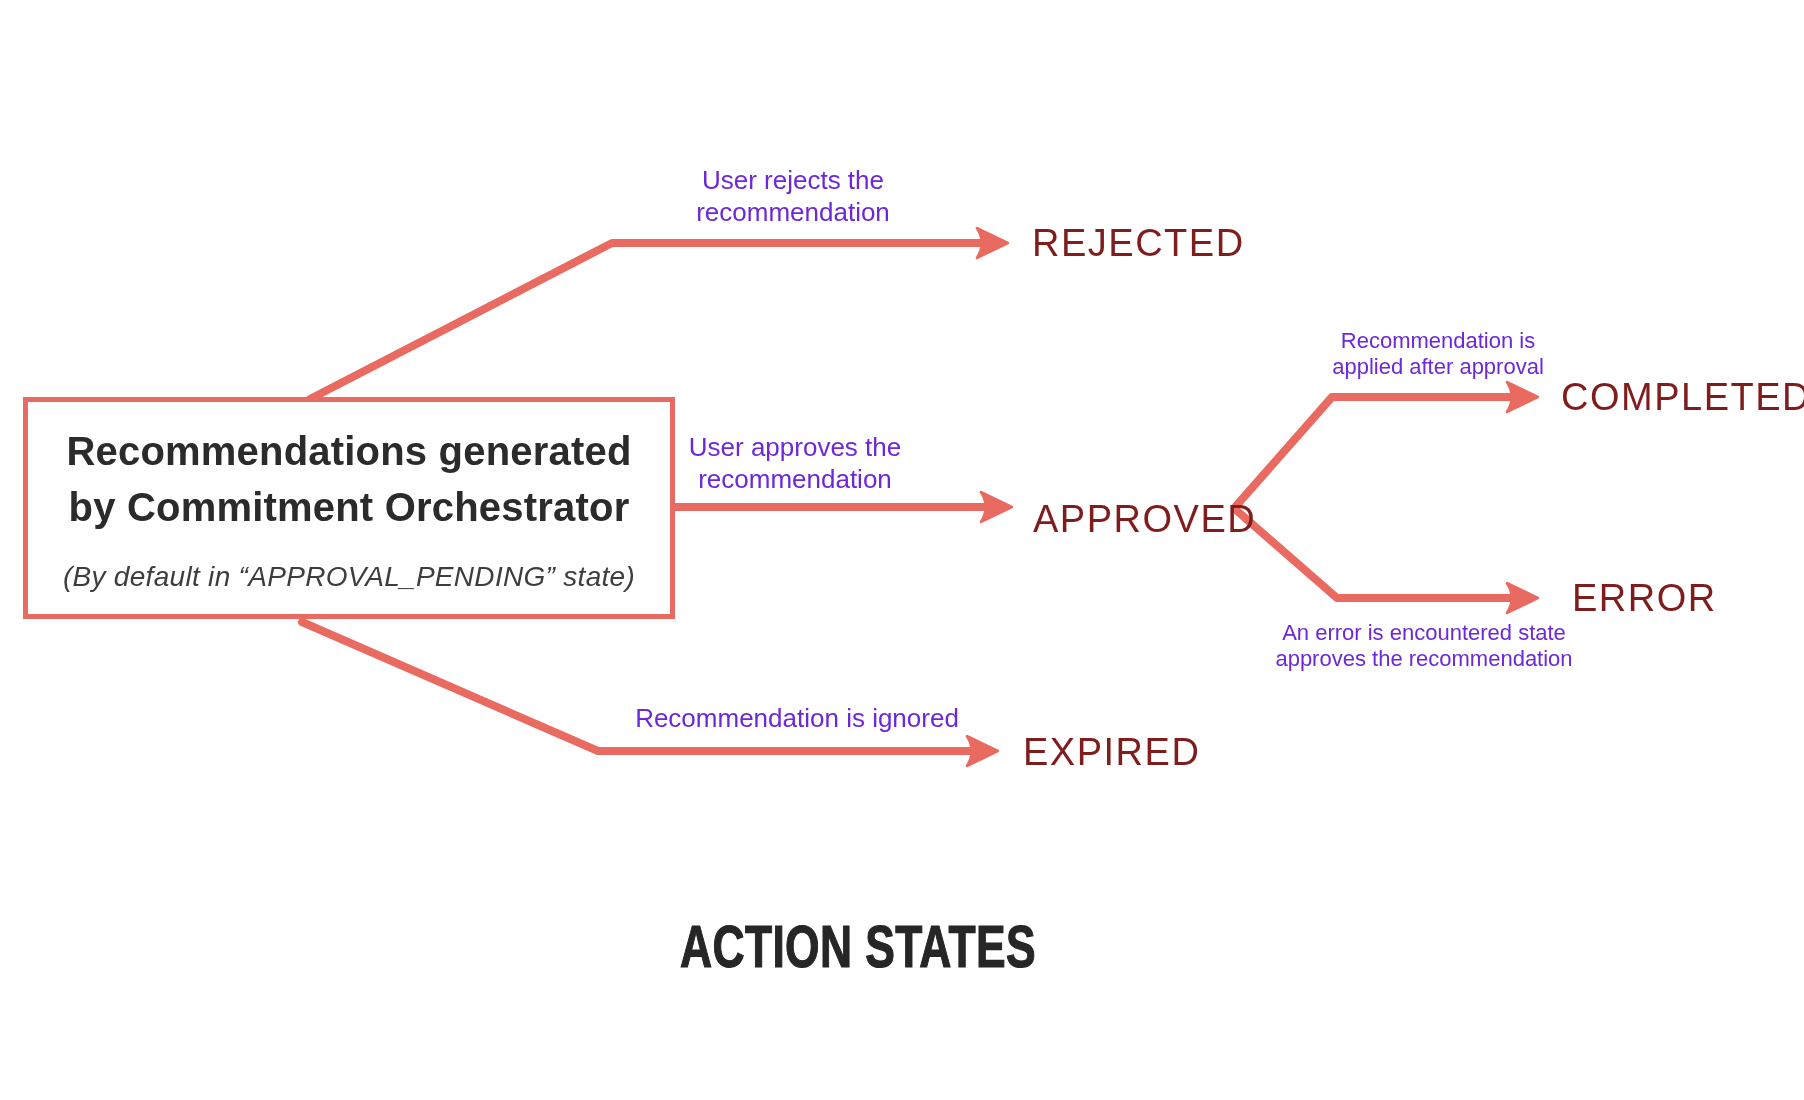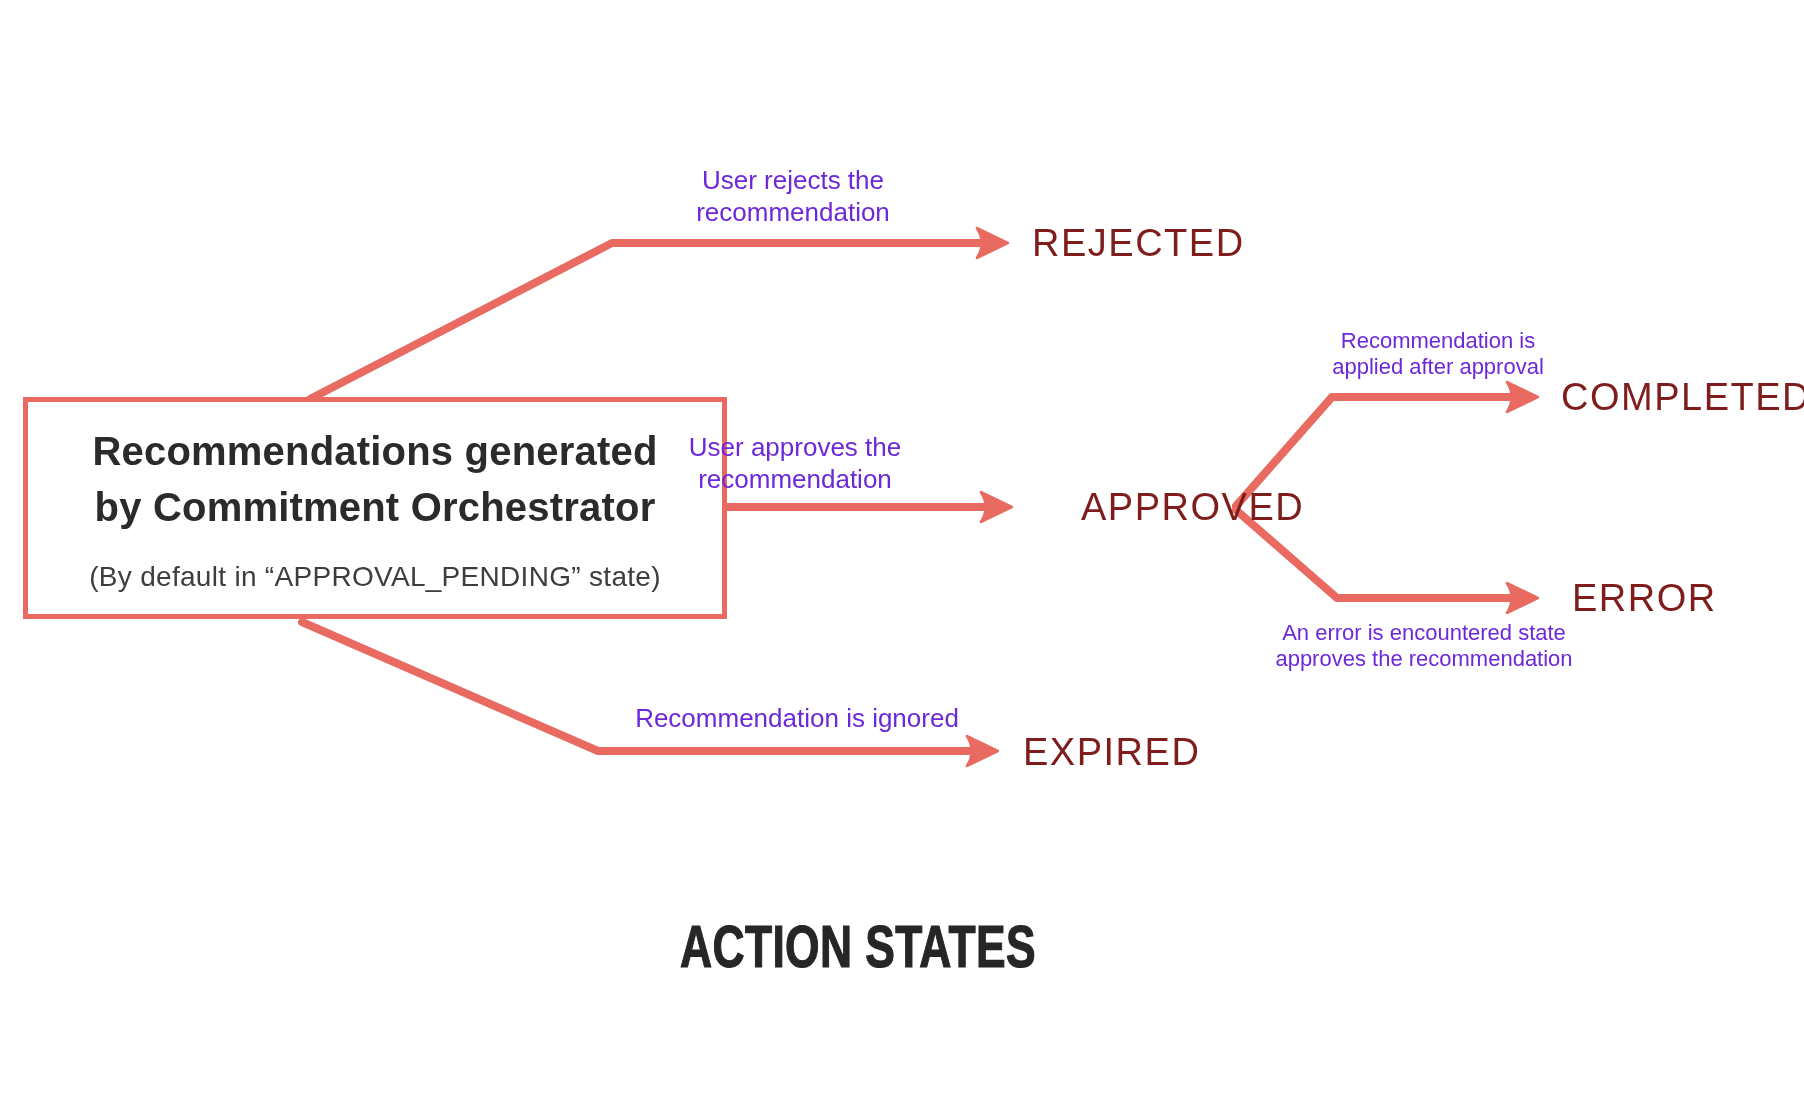--- a/index.html
+++ b/index.html
@@ -22,21 +22,21 @@
     fill: none;
     stroke: #e96a60;
     stroke-width: 8;
     stroke-linecap: round;
     stroke-linejoin: round;
   }
   .start-box {
     position: absolute;
     left: 23px;
     top: 397px;
-    width: 704px;
+    width: 652px;
     height: 222px;
     border: 5px solid #e96a60;
     background: #ffffff;
     display: flex;
     flex-direction: column;
     align-items: center;
     justify-content: center;
     text-align: center;
     padding: 6px 8px;
   }
@@ -47,20 +47,21 @@
     line-height: 56px;
     letter-spacing: 0.2px;
   }
   .start-subtitle {
     margin-top: 26px;
     font-size: 28px;
     font-weight: 400;
     color: #3d3d3d;
     letter-spacing: 0.3px;
     white-space: nowrap;
+    font-style: italic;
   }
   .state-label {
     position: absolute;
     transform: translateY(-50%);
     font-size: 38px;
     font-weight: 400;
     color: #7f1d1d;
     letter-spacing: 1.5px;
     white-space: nowrap;
   }
@@ -130,20 +131,20 @@
     <div>Recommendation is</div>
     <div>applied after approval</div>
   </div>
 
   <div class="caption caption-sm" style="left:1424px; top:646px;">
     <div>An error is encountered state</div>
     <div>approves the recommendation</div>
   </div>
 
   <div class="state-label" style="left:1032px; top:243px;">REJECTED</div>
-  <div class="state-label" style="left:1033px; top:507px;margin-left:48px;">APPROVED</div>
+  <div class="state-label" style="left:1033px; top:519px;">APPROVED</div>
   <div class="state-label" style="left:1023px; top:752px;text-align:right;">EXPIRED</div>
   <div class="state-label" style="left:1561px; top:397px;">COMPLETED</div>
   <div class="state-label" style="left:1572px; top:598px;">ERROR</div>
 
   <div class="footer-title">ACTION STATES</div>
 
 </div>
 
 </body></html>

